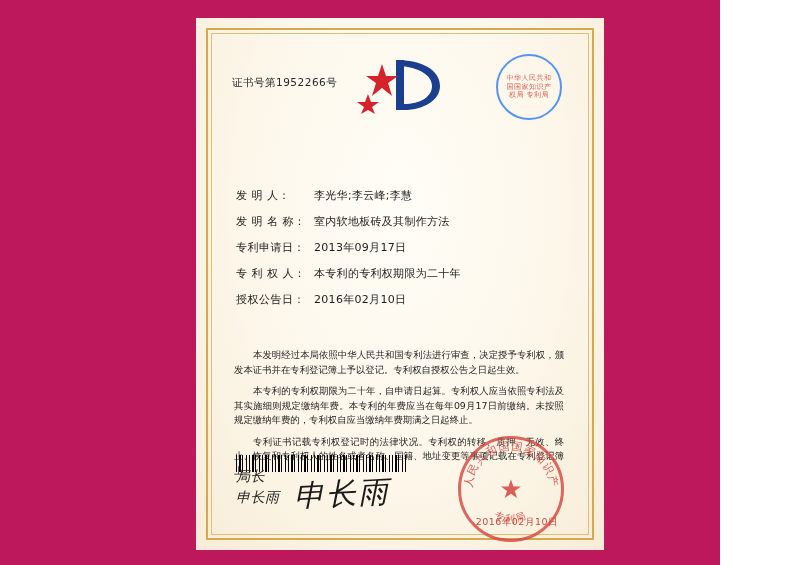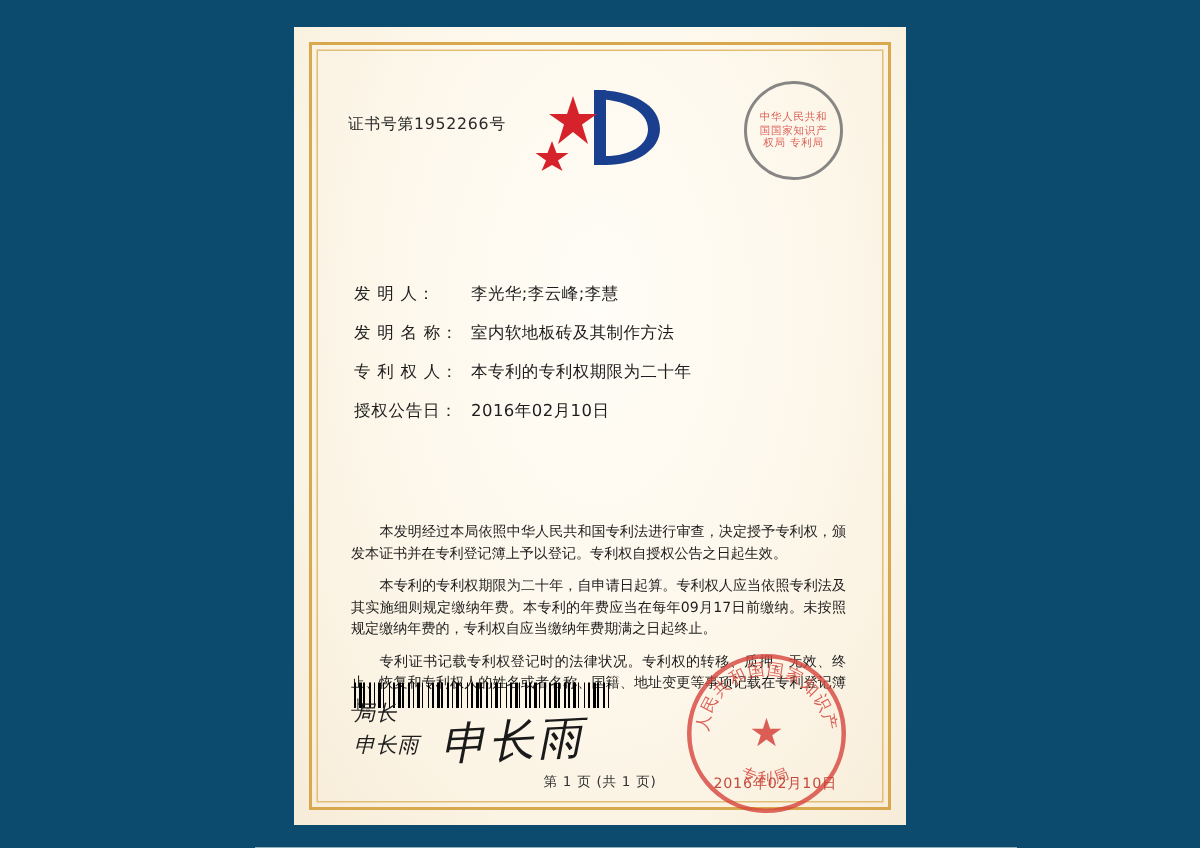--- a/index.html
+++ b/index.html
@@ -8,23 +8,23 @@
     background: #ffffff;
   }
   body {
     width: 800px;
     height: 565px;
     overflow: hidden;
     font-family: "DejaVu Sans", "Liberation Sans", sans-serif;
   }
   .page {
     position: relative;
-    width: 800px;
+    width: 720px;
     height: 565px;
-    background: #0c4a6e;
+    background: #be185d;
   }
   
   .cert {
     position: absolute;
     left: 196px;
     top: 18px;
     width: 408px;
     height: 532px;
     background: #fdfaf3;
     box-sizing: border-box;
@@ -69,21 +69,21 @@
     height: 62px;
   }
   
   .seal-top {
     position: absolute;
     right: 42px;
     top: 36px;
     width: 62px;
     height: 62px;
     border-radius: 50%;
-    border: 2px solid #737373;
+    border: 2px solid #3b82f6;
     color: #d6443c;
     opacity: .85;
     display: flex;
     align-items: center;
     justify-content: center;
     text-align: center;
     font-size: 7px;
     line-height: 1.25;
     letter-spacing: .5px;
     font-family: "DejaVu Sans", "Liberation Sans", sans-serif;
@@ -275,20 +275,24 @@
 
 
     <div class="fields">
       <div class="frow">
         <span class="flabel">发 明 人：</span>
         <span class="fvalue">李光华;李云峰;李慧</span>
       </div>
       <div class="frow">
         <span class="flabel">发 明 名 称：</span>
         <span class="fvalue">室内软地板砖及其制作方法</span>
+      </div>
+      <div class="frow">
+        <span class="flabel">专利申请日：</span>
+        <span class="fvalue">2013年09月17日</span>
       </div>
       <div class="frow">
         <span class="flabel">专 利 权 人：</span>
         <span class="fvalue">本专利的专利权期限为二十年</span>
       </div>
       <div class="frow">
         <span class="flabel">授权公告日：</span>
         <span class="fvalue">2016年02月10日</span>
       </div>
     </div>
@@ -318,16 +322,15 @@
           <textPath href="#arcTop" startOffset="50%" text-anchor="middle">中华人民共和国国家知识产权局</textPath>
         </text>
         <text font-size="10" fill="#d6443c" letter-spacing="2">
           <textPath href="#arcBottom" startOffset="50%" text-anchor="middle">专利局</textPath>
         </text>
       </svg>
       <div class="star">★</div>
     </div>
     <div class="seal-date">2016年02月10日</div>
 
-    <div class="footer">第 1 页 (共 1 页)</div>
   </div>
 
 </div>
 
 </body></html>

